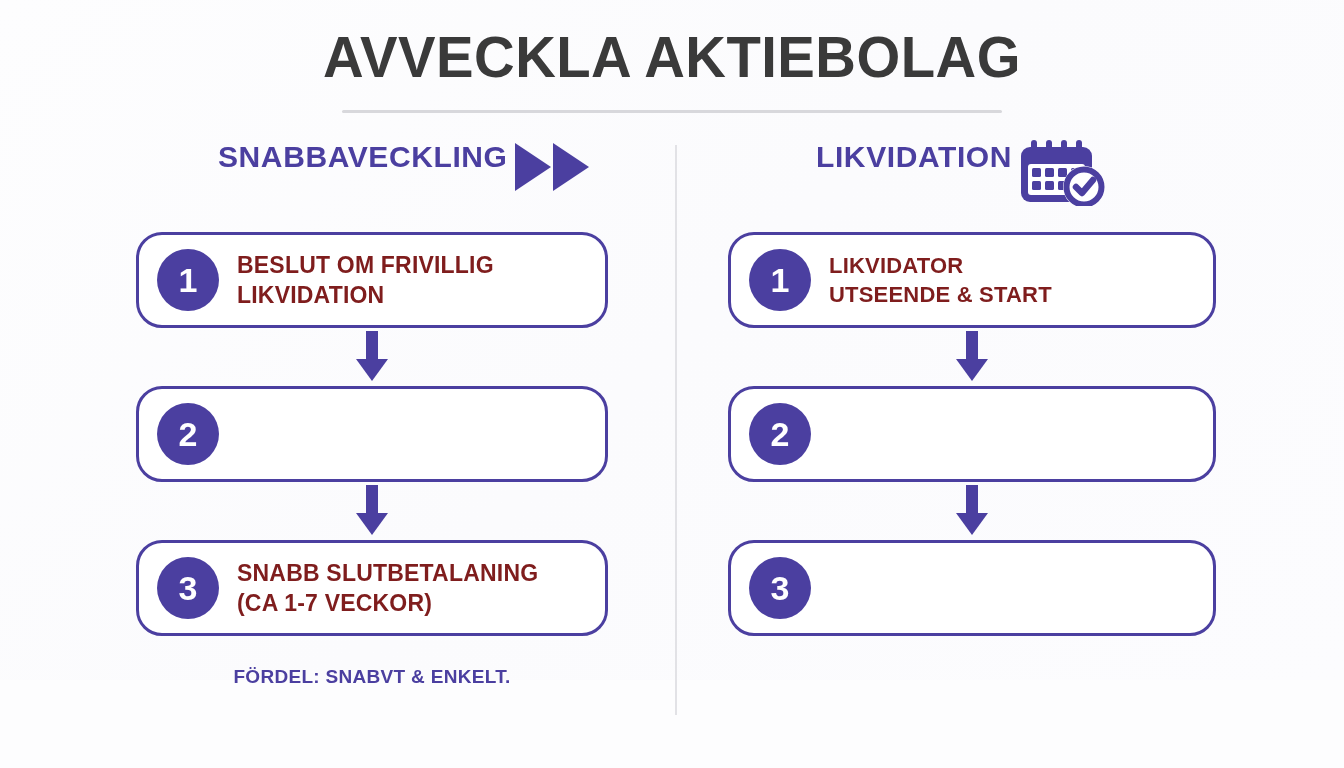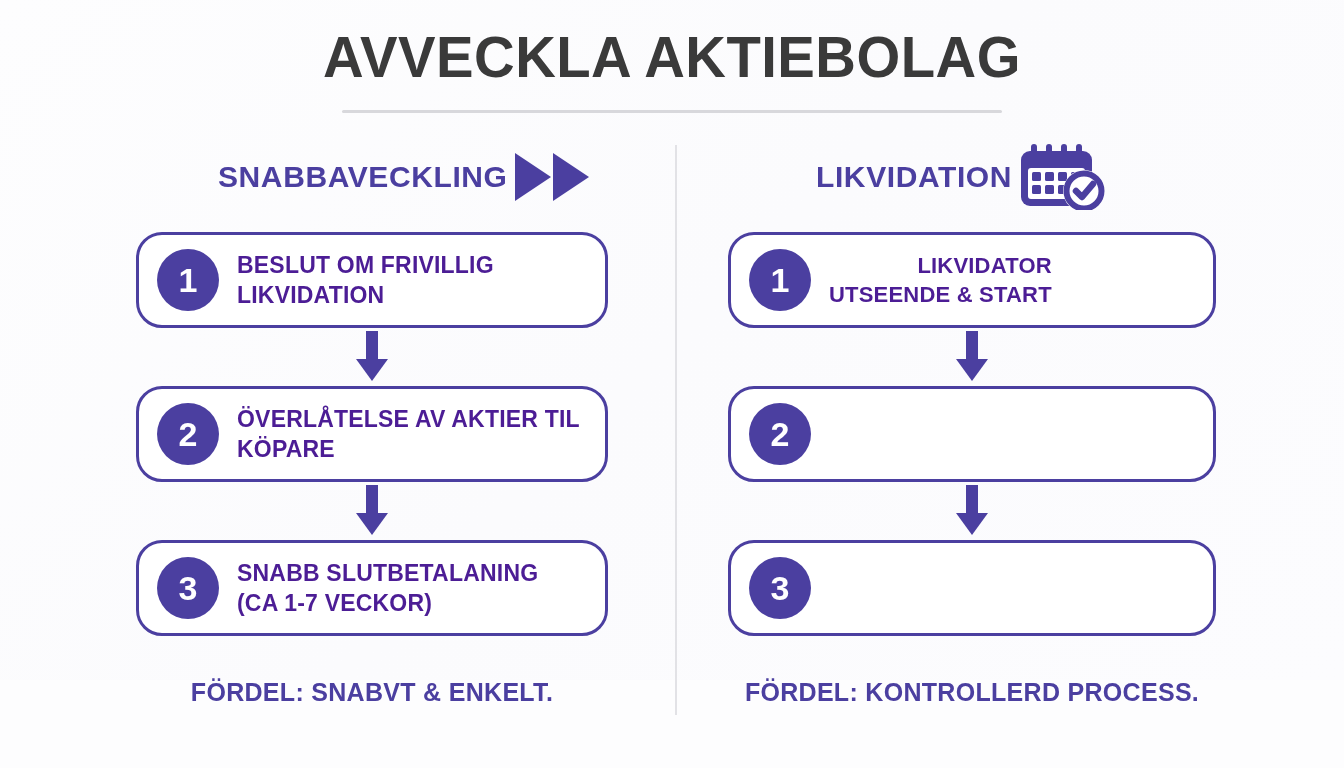--- a/index.html
+++ b/index.html
@@ -67,21 +67,20 @@
     left: 675px;
     top: 145px;
     width: 2px;
     height: 570px;
     background: #e2e2e6;
   }
 
   
   .col-head {
     display: flex;
-    align-items: center;
     height: 74px;
     gap: 5px;
   }
   .column.left .col-head  { padding-left: 82px; }
   .column.right .col-head { padding-left: 88px; }
 
   .col-title {
     font-size: 30px;
     font-weight: 700;
     letter-spacing: 0.6px;
@@ -120,42 +119,42 @@
     font-size: 34px;
     font-weight: 700;
     display: flex;
     align-items: center;
     justify-content: center;
     margin-right: 18px;
   }
   .step-text {
     font-size: 23px;
     font-weight: 700;
-    color: #4c1d95;
+    color: #7f1d1d;
     line-height: 1.32;
     letter-spacing: 0.2px;
     white-space: pre-line;
   }
-  .column.right .step-text { font-size: 22px; text-align: right; }
+  .column.right .step-text { font-size: 22px; }
 
   
   .arrow-wrap {
     height: 58px;
     display: flex;
     align-items: center;
   }
   .column.left .arrow-wrap  { width: 472px; justify-content: center; }
   .column.right .arrow-wrap { width: 488px; justify-content: center; }
   .arrow-down { display: block; }
 
   
   .foot-note {
-    margin-top: 42px;
+    margin-top: 30px;
     text-align: center;
-    font-size: 25px;
+    font-size: 19px;
     font-weight: 700;
     letter-spacing: 0.3px;
     color: #4b3fa0;
   }
   .column.left .foot-note  { width: 472px; }
   .column.right .foot-note { width: 488px; }
 </style>
 </head>
 <body>
 
@@ -192,22 +191,20 @@
 
         <div class="arrow-wrap">
           <svg class="arrow-down" width="40" height="52" viewBox="0 0 40 52" xmlns="http://www.w3.org/2000/svg">
             <rect x="14" y="0" width="12" height="30" fill="#4B3FA0"></rect>
             <polygon points="4,28 36,28 20,50" fill="#4B3FA0"></polygon>
           </svg>
         </div>
 
         <div class="step-box">
           <div class="step-num">2</div>
-          <div class="step-text">ÖVERLÅTELSE AV AKTIER TIL
-KÖPARE</div>
         </div>
 
         <div class="arrow-wrap">
           <svg class="arrow-down" width="40" height="52" viewBox="0 0 40 52" xmlns="http://www.w3.org/2000/svg">
             <rect x="14" y="0" width="12" height="30" fill="#4B3FA0"></rect>
             <polygon points="4,28 36,28 20,50" fill="#4B3FA0"></polygon>
           </svg>
         </div>
 
         <div class="step-box">
@@ -276,17 +273,16 @@
             <polygon points="4,28 36,28 20,50" fill="#4B3FA0"></polygon>
           </svg>
         </div>
 
         <div class="step-box">
           <div class="step-num">3</div>
         </div>
 
       </div>
 
-      <div class="foot-note">FÖRDEL: KONTROLLERD PROCESS.</div>
     </div>
 
   </div>
 </div>
 
 </body></html>

